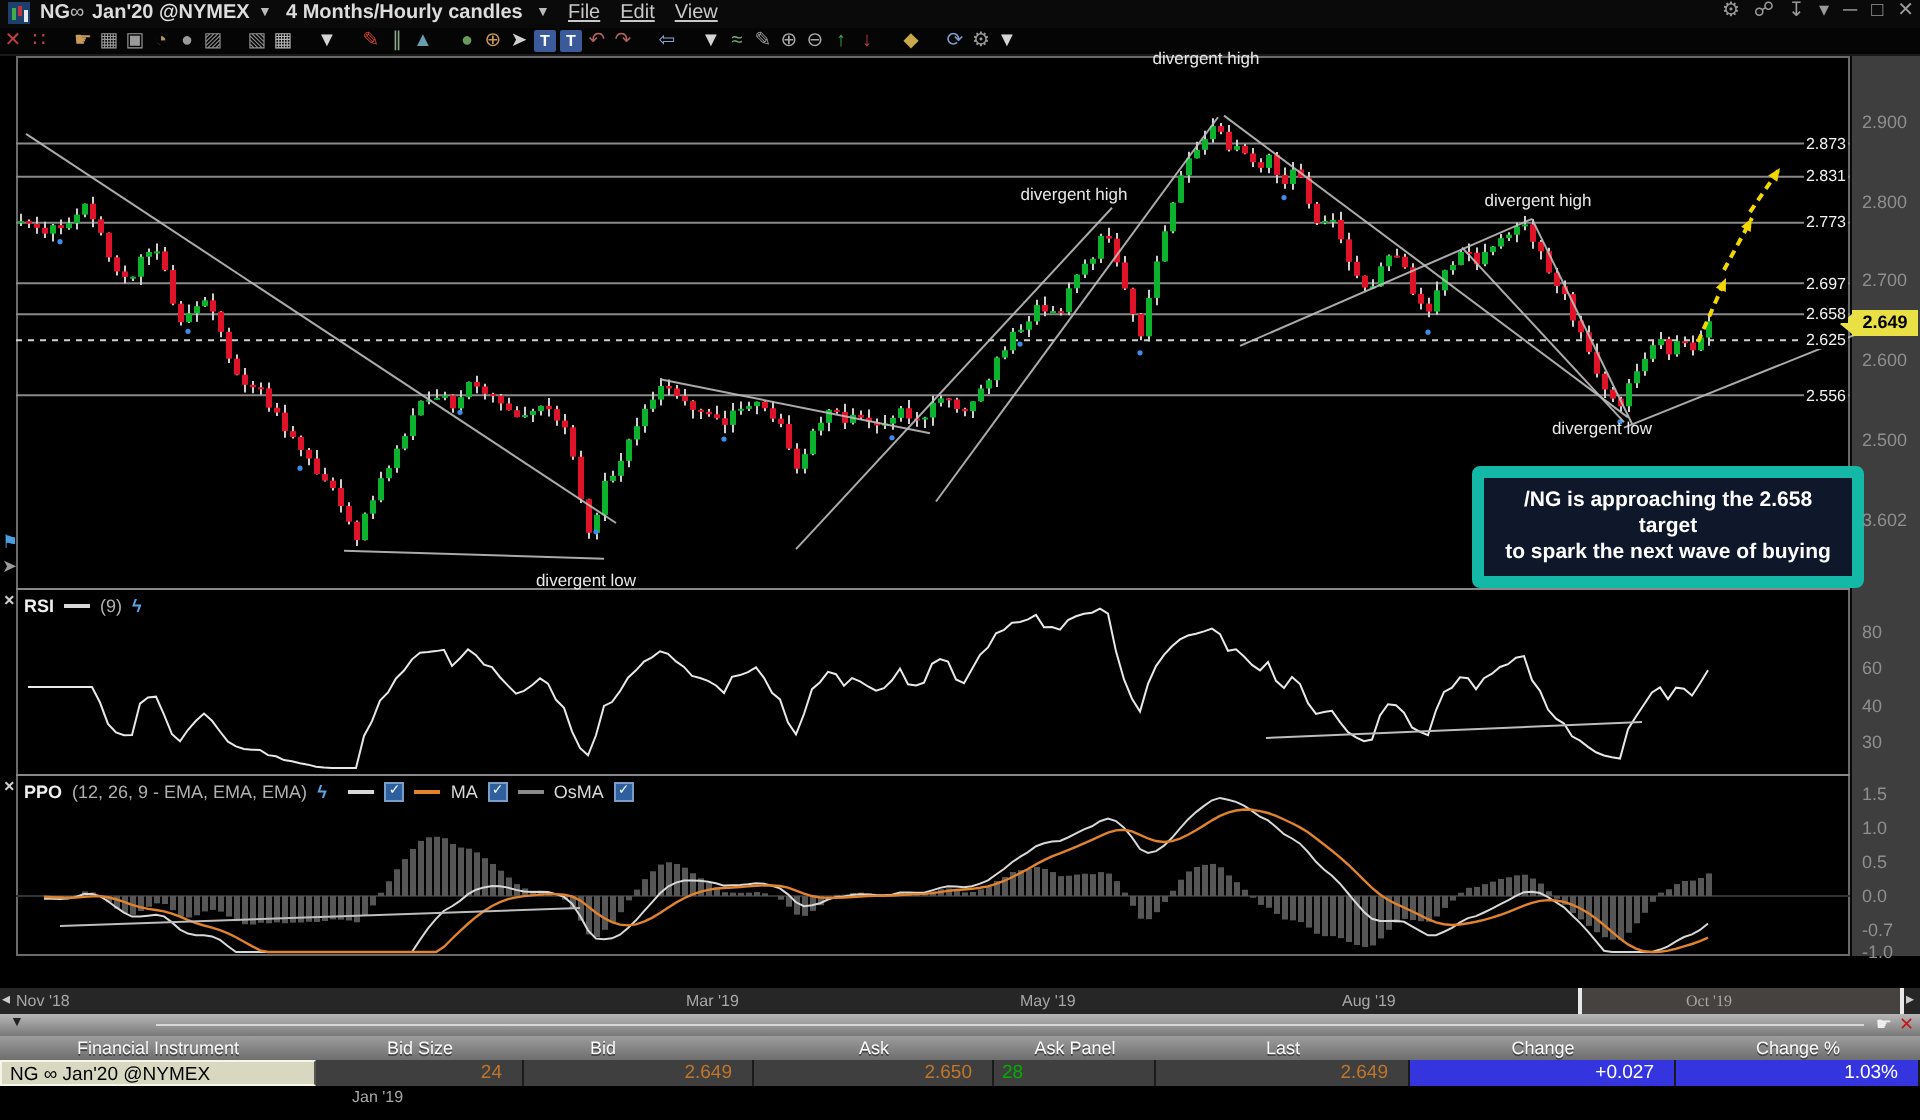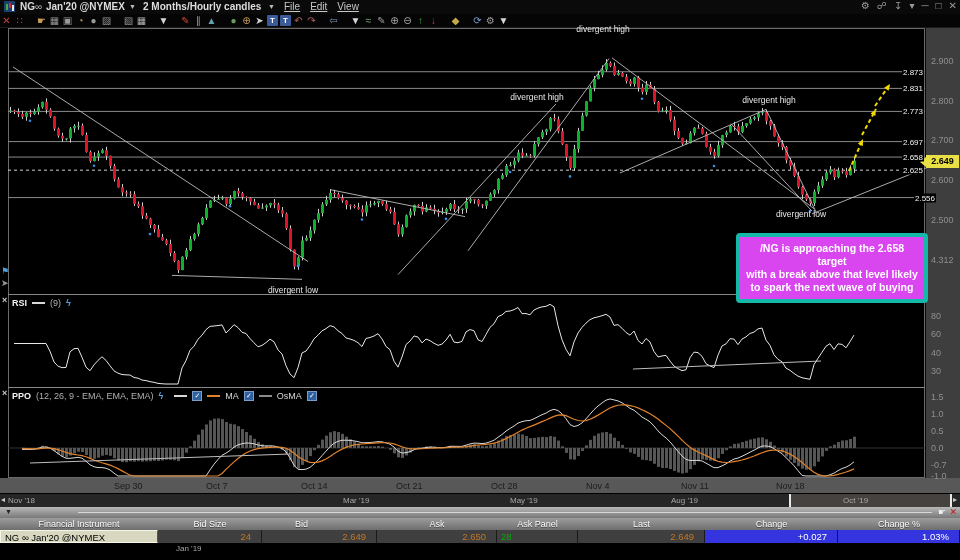--- a/index.html
+++ b/index.html
@@ -33,21 +33,21 @@
   .pclose{position:absolute;left:2px;color:#cfcfcf;font-size:9px;font-weight:bold;cursor:default;}
   .phead{position:absolute;left:12px;display:flex;align-items:center;gap:5px;font-size:9px;color:#d8d8d8;white-space:nowrap;}
   .phead .nm{font-weight:bold;color:#f0f0f0;}
   .phead .prm{color:#b0b0b0;}
   .sw{display:inline-block;width:13px;height:2px;}
   .flash{color:#58a6e8;font-size:9px;font-weight:bold;}
   .cb{display:inline-block;width:8px;height:8px;background:#2e5f9e;border:1px solid #7a9ec8;color:#fff;font-size:7px;line-height:8px;text-align:center;box-sizing:content-box;}
   #price-badge{position:absolute;left:926px;top:155px;width:33px;height:13px;background:#e8e044;color:#000;
     font-size:9px;font-weight:bold;text-align:center;line-height:13px;}
   #price-badge:before{content:"";position:absolute;left:-6px;top:2px;border:5px solid transparent;border-right:6px solid #e8e044;border-left:none;}
-  #annotation{position:absolute;left:736px;top:233px;width:176px;background:#d946ef;border:4px solid #14b8a6;border-radius:4px;
+  #annotation{position:absolute;left:736px;top:233px;width:176px;background:#0f172a;border:6px solid #14b8a6;border-radius:4px;
     color:#fff;font-size:10.5px;font-weight:bold;text-align:center;line-height:13px;padding:5px 4px;}
   .sideicon{position:absolute;left:1px;font-size:9px;}
   
   #qheader{left:0;top:507px;width:960px;height:11px;background:linear-gradient(#b8b8b8,#787878);color:#fff;font-size:9px;}
   #qheader .tri{position:absolute;left:5px;top:1px;color:#222;font-size:7px;}
   #qheader .ttl{position:absolute;left:16px;top:0;font-weight:bold;text-shadow:0 1px 1px #555;margin-top:12px;}
   #qheader .rule{position:absolute;left:78px;right:28px;top:5px;height:1px;background:#d8d8d8;}
   #qheader .hicon{position:absolute;right:14px;top:0;color:#eee;font-size:9px;}
   #qheader .xicon{position:absolute;right:3px;top:0;color:#c41818;font-weight:bold;font-size:9px;}
   #thead{left:0;top:518px;width:960px;height:12px;background:linear-gradient(#9d9d9d,#6e6e6e);}
@@ -69,21 +69,21 @@
           <rect width="11" height="11" fill="#1d3f6e"></rect>
           <rect x="2" y="3" width="2" height="6" fill="#3fae4a"></rect>
           <rect x="5" y="2" width="2" height="5" fill="#c83038"></rect>
           <rect x="8" y="4" width="2" height="6" fill="#e8e8e8"></rect>
         </svg>
     </span>
     <span class="seg b" style="left:20px;">NG</span>
     <span class="seg" style="left:35px;color:#bbb;">∞</span>
     <span class="seg b" style="left:46px;">Jan'20 @NYMEX</span>
     <span class="seg caret" style="left:129px;top:3px;">▼</span>
-    <span class="seg b" style="left:143px;">2 Months/Hourly candles</span>
+    <span class="seg b" style="left:143px;">4 Months/Hourly candles</span>
     <span class="seg caret" style="left:268px;top:3px;">▼</span>
     <span class="seg" style="left:284px;" id="menubar"><span class="menu">File</span><span class="menu">Edit</span><span class="menu">View</span></span>
     <span id="winctl">
         <span>⚙</span>
         <span>☍</span>
         <span>↧</span>
         <span>▾</span>
         <span>─</span>
         <span>□</span>
         <span>✕</span>
@@ -120,40 +120,30 @@
       <span class="ticon" style="color: rgb(168, 168, 168);">⊖</span>
       <span class="ticon" style="color: rgb(63, 174, 74);">↑</span>
       <span class="ticon" style="color: rgb(194, 64, 64);">↓</span>
       <span class="ticon gap" style="color: rgb(200, 169, 74);">◆</span>
       <span class="ticon gap" style="color: rgb(122, 154, 200);">⟳</span>
       <span class="ticon" style="color: rgb(154, 154, 154);">⚙</span>
       <span class="ticon" style="color: rgb(213, 213, 213);">▼</span>
     </div>
 
   <div class="abs" id="axis-strip"></div>
-  <div class="abs" id="xaxis-strip">
-      <div class="xtick" style="left: 114px;">Sep 30</div>
-      <div class="xtick" style="left: 206px;">Oct 7</div>
-      <div class="xtick" style="left: 301px;">Oct 14</div>
-      <div class="xtick" style="left: 396px;">Oct 21</div>
-      <div class="xtick" style="left: 491px;">Oct 28</div>
-      <div class="xtick" style="left: 586px;">Nov 4</div>
-      <div class="xtick" style="left: 681px;">Nov 11</div>
-      <div class="xtick" style="left: 776px;">Nov 18</div>
-    </div>
   <div class="abs" id="navigator">
     <div id="nav-range" style="left: 789px; width: 163px;"></div>
     <span class="navarrow" style="left:1px;">◂</span>
     <span class="navarrow" style="left:953px;">▸</span>
   <div class="navlab" style="left: 8px;">Nov '18</div>
       <div class="navlab" style="left: 176px; margin-top: 48px;">Jan '19</div>
       <div class="navlab" style="left: 343px;">Mar '19</div>
       <div class="navlab" style="left: 510px;">May '19</div>
       <div class="navlab" style="left: 671px;">Aug '19</div>
-      <div class="navlab" style="left: 843px;">Oct '19</div>
+      <div class="navlab" style="left: 843px; font-family: Liberation Serif, serif;">Oct '19</div>
     </div>
 
   <svg id="chart-svg" width="960" height="560">
       <rect x="8.5" y="28.5" width="916" height="449" fill="none" stroke="#6a6a6a" stroke-width="1"></rect>
       <line x1="8" y1="294.5" x2="925" y2="294.5" stroke="#888"></line>
       <line x1="8" y1="387.5" x2="925" y2="387.5" stroke="#888"></line>
       <line x1="8" y1="71.71899999999988" x2="925" y2="71.71899999999988" stroke="#8a8a8a" stroke-width="1" stroke-dasharray="none"></line>
       <line x1="8" y1="88.39299999999997" x2="925" y2="88.39299999999997" stroke="#8a8a8a" stroke-width="1" stroke-dasharray="none"></line>
       <line x1="8" y1="111.41899999999991" x2="925" y2="111.41899999999991" stroke="#8a8a8a" stroke-width="1" stroke-dasharray="none"></line>
       <line x1="8" y1="141.59099999999995" x2="925" y2="141.59099999999995" stroke="#8a8a8a" stroke-width="1" stroke-dasharray="none"></line>
@@ -820,47 +810,46 @@
       <rect x="849" y="438.9838232294238" width="3" height="9.01617677057618" fill="#565656"></rect>
       <rect x="853" y="436.7170765892199" width="3" height="11.282923410780086" fill="#565656"></rect>
       <polyline points="22,449.39472772456554 26,449.362659787615 30,449.5369091853277 34,449.2991041337816 38,448.4789002783004 42,447.04032577212377 46,447.0519189536657 50,448.047129678239 54,450.59910207834724 58,453.5973520945235 62,456.28508903620786 66,458.29087036364734 70,458.2997439864322 74,457.8394545297874 78,457.32646227314456 82,458.17616161564126 86,461.19239934619907 90,464.77922347682005 94,466.7632995386909 98,467.5887407938154 102,467.5874206980359 106,468.19928768975615 110,469.96390275136315 114,473.10939194991533 118,476 122,476 126,476 130,476 134,476 138,476 142,476 146,476 150,476 154,476 158,476 162,476 166,476 170,476 174,476 178,476 182,476 186,476 190,476 194,476 198,476 202,476 206,476 210,469.9321035899811 214,464.22905020159084 218,459.43833502093594 222,455.36865204780787 226,453.12920668326797 230,450.43150096396477 234,447.0934120000367 238,444.84767123041183 242,443.70613962405673 246,443.01057053353856 250,443.13146375680395 254,443.81554200153096 258,444.94585151232155 262,445.70298608018356 266,446.0030227892721 270,445.85614100316536 274,446.02416020369736 278,447.0798272125789 282,448.45519211050987 286,451.8501423928728 290,457.8556585658516 294,465.1721271318294 298,469.3160866506583 302,469.6021189420709 306,469.1706850774632 310,467.38357967094373 314,464.0335198806345 318,460.15606991374005 322,455.5857281396153 326,451.18900360383566 330,446.63230502646275 334,443.28978854716 338,441.316226100614 342,440.26671913900054 346,440.2255289325593 350,440.43218978186087 354,440.8818266158355 358,441.6290118995894 362,442.81197057453244 366,442.66288614516577 370,442.47262774870757 374,442.17142039886437 378,441.6637377123055 382,441.8465990340907 386,442.8818727442015 390,444.1660274079351 394,447.172420763017 398,451.1383148158912 402,453.064850259821 406,452.6487735298513 410,451.6357631049984 414,449.7744334630021 418,448.4669932315378 422,448.3023514579693 426,447.5308930478023 430,447.15355004016567 434,447.2162456304707 438,447.5488946852718 442,447.6721619853387 446,447.311041908284 450,446.2715500374238 454,446.2946793666602 458,446.40090255128393 462,446.3508863742704 466,445.1708636528816 470,443.9252720191825 474,443.0952769705895 478,443.24586946450603 482,443.58995302264236 486,443.12993984948287 490,441.8156604809787 494,440.20571304733664 498,437.2655992492586 502,434.5280486550957 506,431.11080199139894 510,428.48318575132896 514,426.0223221667913 518,423.1059499769333 522,421.6208871032424 526,420.7359650583888 530,420.45477379669404 534,418.7388600197618 538,416.7101109419054 542,414.68507313120926 546,413.1254536496482 550,410.6194640567148 554,409.3137733610546 558,410.5183768438872 562,413.8354360265247 566,418.71671239831153 570,424.53744327191254 574,426.492949281244 578,425.55869631664194 582,422.8464991912119 586,418.91761126257643 590,414.20050459659797 594,409.6989525554076 598,406.0484350629094 602,402.95079785923315 606,400.1491558939049 610,398.95570678922013 614,399.88920785566586 618,400.91169188623275 622,402.79678775010797 626,405.4124851453385 630,408.35254617205976 634,410.1887776164083 638,413.48689162340816 642,417.093572668068 646,419.24446312556046 650,421.83270039360514 654,426.007942621272 658,430.893795219386 662,434.7748913030489 666,437.8937406486892 670,441.83997413081835 674,446.61887177615847 678,451.3936309824955 682,455.9661627590396 686,459.38434372946665 690,460.4961234010821 694,460.4429023045138 698,460.34968514762915 702,460.9106142134673 706,463.142977863817 710,465.45300482388683 714,467.6608074284401 718,467.609600981324 722,465.8616545696495 726,463.9058306919856 730,461.22631867373366 734,459.04064597147436 738,458.0500320162234 742,456.2498480167254 746,454.3436302581605 750,452.1674446488322 754,450.1687982105633 758,447.97425668296444 762,446.10767551898294 766,445.9368636147826 770,446.51921753254766 774,448.5484717696894 778,451.1245317752196 782,453.6993790848004 786,457.6024848131421 790,461.4418787007795 794,465.76786236205515 798,470.6152365252275 802,475.37661556741847 806,476 810,476 814,476 818,476 822,476 826,476 830,474.786008166927 834,473.19672767559894 838,470.6564635004277 842,468.51048890617574 846,467.18516250327957 850,464.9581190587759 854,461.7784456257141 " fill="none" stroke="#d8d8d8" stroke-width="1"></polyline>
       <polyline points="22,448.405518283271 26,448.5969465841398 30,448.7849391043774 34,448.8877721102582 38,448.80599774386667 42,448.4528633495181 46,448.1726744703476 50,448.1475655119259 54,448.63787282521014 58,449.6297686790728 62,450.96083275049983 66,452.42684027312936 70,453.6014210157899 74,454.44902771858943 78,455.02451462950046 82,455.6548440267286 86,456.7623550906227 90,458.36572876786215 94,460.0452429220279 98,461.5539424963854 102,462.7606381367155 106,463.8483680473236 110,465.0714749881315 114,466.6790583804883 118,468.64733324599206 122,470.85120488281507 126,473.07864714621246 130,475.16886878813335 134,476 138,476 142,476 146,476 150,476 154,476 158,476 162,476 166,476 170,476 174,476 178,476 182,476 186,476 190,476 194,476 198,476 202,476 206,476 210,476 214,476 218,476 222,473.429252849606 226,469.3692436163384 230,465.58169508586366 234,461.88403846869824 238,458.476765021041 242,455.5226399416441 246,453.020226060023 250,451.0424735993792 254,449.59708727980956 258,448.66684012631197 262,448.07406931708624 266,447.65986001152345 270,447.29911620985183 274,447.04412500862094 278,447.05126544941254 282,447.332050781632 286,448.2356691038801 290,450.15966699627444 294,453.1621590233854 298,456.39294454884003 302,459.03477942748617 306,461.0619605574816 310,462.326284380174 314,462.6677314802661 318,462.1653991669609 322,460.8494649614918 326,458.91737268996053 330,456.460359157261 334,453.8262450352408 338,451.32424124831545 342,449.1127368264525 346,447.33529524767386 350,445.9546741545112 354,444.9401046467761 358,444.27788609733875 362,443.9847029927775 366,443.72033962325514 370,443.4707972483456 374,443.21092187844937 378,442.9014850452206 382,442.69050784299463 386,442.728780823236 390,443.0162301401758 394,443.847468264744 398,445.30563757497345 402,446.857480111943 406,448.01573879552467 410,448.7397436574194 414,448.94668161853593 418,448.8507439411363 422,448.7410654445029 426,448.4990309651628 430,448.2299347801633 434,448.02719695022483 438,447.9315364972342 442,447.8796615948551 446,447.76593765754086 450,447.46706013351746 454,447.23258398014605 458,447.0662476943736 462,446.92317543035296 466,446.5727130748587 470,446.0432248637235 474,445.45363528509665 478,445.01208212097856 482,444.7276563013113 486,444.4081130109456 490,443.88962250495223 494,443.15284061342913 498,441.975392340595 502,440.48592360349517 506,438.61089928107594 510,436.5853565751265 514,434.4727496934595 518,432.19938975015424 522,430.0836892207719 526,428.21414438829527 530,426.662270269975 534,425.07758821993235 538,423.40409276432695 542,421.66028883770343 546,419.9533218000924 550,418.08655025141684 554,416.3319948733444 558,415.169271267453 562,414.9025042192673 566,415.66534585507617 570,417.4397653384434 574,419.25040212700355 578,420.5120609649312 582,420.97894861018733 586,420.56668114066514 590,419.2934458318517 594,417.3745471765629 598,415.1093247538322 602,412.6776193749124 606,410.17192667871086 610,407.9286827008127 614,406.32078773178335 618,405.2389685626732 622,404.7505324001602 626,404.88292294919586 630,405.5768475937686 634,406.49923359829654 638,407.89676520331886 642,409.7361266962687 646,411.63779398212705 650,413.67677526442264 654,416.14300873579253 658,419.0931660325112 662,422.22951108661874 666,425.36235699903284 670,428.6578804253899 674,432.25007869554366 678,436.078789152934 682,440.05626387415515 686,443.92187984521746 690,447.2367285563904 694,449.87796330601503 698,451.97230767433786 702,453.75996898216374 706,455.63657075849443 710,457.5998575715729 714,459.61204754294636 718,461.21155823062185 722,462.1415774984274 726,462.49442813713904 730,462.240806244458 734,461.6007741898612 738,460.89062575513367 742,459.96247020745204 746,458.8387022175937 750,457.5044507038414 754,456.0373202051858 758,454.42470750074153 762,452.7613011043898 766,451.3964136064684 770,450.42097439168424 774,450.0464738672853 778,450.26208544887214 782,450.94954417605777 786,452.28013230347466 790,454.11248158293563 794,456.4435577387595 798,459.27789349605314 802,462.4976379103262 806,465.9038671278045 810,469.3334408624737 814,472.20326022581287 818,474.33695098427586 822,475.6485947189542 826,476 830,475.83965867458113 834,475.3110724747847 838,474.3801506799133 842,473.20621832516576 846,472.00200716078854 850,470.593229540386 854,468.8302727574516 " fill="none" stroke="#e0832c" stroke-width="1.2"></polyline>
       <line x1="30" y1="463" x2="290" y2="454" stroke="#bdbdbd" stroke-width="1"></line>
     </svg>
 
   <div class="abs" id="labels-layer" style="left:0;top:0;width:960px;height:560px;pointer-events:none;">
     <div id="annotation">
         <div>/NG is approaching the 2.658 target</div>
-        <div>with a break above that level likely</div>
         <div>to spark the next wave of buying</div>
       </div>
     <div id="price-badge">2.649</div>
   <div class="ptick" style="top: 56px;">2.900</div>
       <div class="ptick" style="top: 95.7px;">2.800</div>
       <div class="ptick" style="top: 135.4px;">2.700</div>
       <div class="ptick" style="top: 175.1px;">2.600</div>
       <div class="ptick" style="top: 214.8px;">2.500</div>
-      <div class="ptick" style="top: 254.5px;">4.312</div>
+      <div class="ptick" style="top: 254.5px;">3.602</div>
       <div class="ptick" style="top: 311px;">80</div>
       <div class="ptick" style="top: 329px;">60</div>
       <div class="ptick" style="top: 348px;">40</div>
       <div class="ptick" style="top: 366px;">30</div>
       <div class="ptick" style="top: 392px;">1.5</div>
       <div class="ptick" style="top: 409px;">1.0</div>
       <div class="ptick" style="top: 426px;">0.5</div>
       <div class="ptick" style="top: 443px;">0.0</div>
       <div class="ptick" style="top: 460px;">-0.7</div>
       <div class="ptick" style="top: 471px;">-1.0</div>
       <div class="lvl" style="top: 71.719px; right: 36px;">2.873</div>
       <div class="lvl" style="top: 88.393px; right: 36px;">2.831</div>
       <div class="lvl" style="top: 111.419px; right: 36px;">2.773</div>
       <div class="lvl" style="top: 141.591px; right: 36px;">2.697</div>
       <div class="lvl" style="top: 157.074px; right: 36px;">2.658</div>
       <div class="lvl" style="top: 170.175px; right: 36px;">2.625</div>
-      <div class="lvl" style="top: 197.568px; right: 24px;">2.556</div>
+      <div class="lvl" style="top: 197.568px; right: 36px;">2.556</div>
       <div class="chlab" style="left: 603px; top: 24px;">divergent high</div>
       <div class="chlab" style="left: 537px; top: 92px;">divergent high</div>
       <div class="chlab" style="left: 769px; top: 95px;">divergent high</div>
       <div class="chlab" style="left: 293px; top: 285px;">divergent low</div>
       <div class="chlab" style="left: 801px; top: 209px;">divergent low</div>
     </div>
 
   <span class="abs sideicon" style="top:266px;color:#4aa0e0;">⚑</span>
   <span class="abs sideicon" style="top:278px;color:#9a9a9a;">➤</span>
   <span class="pclose" style="top:295px;">×</span>

